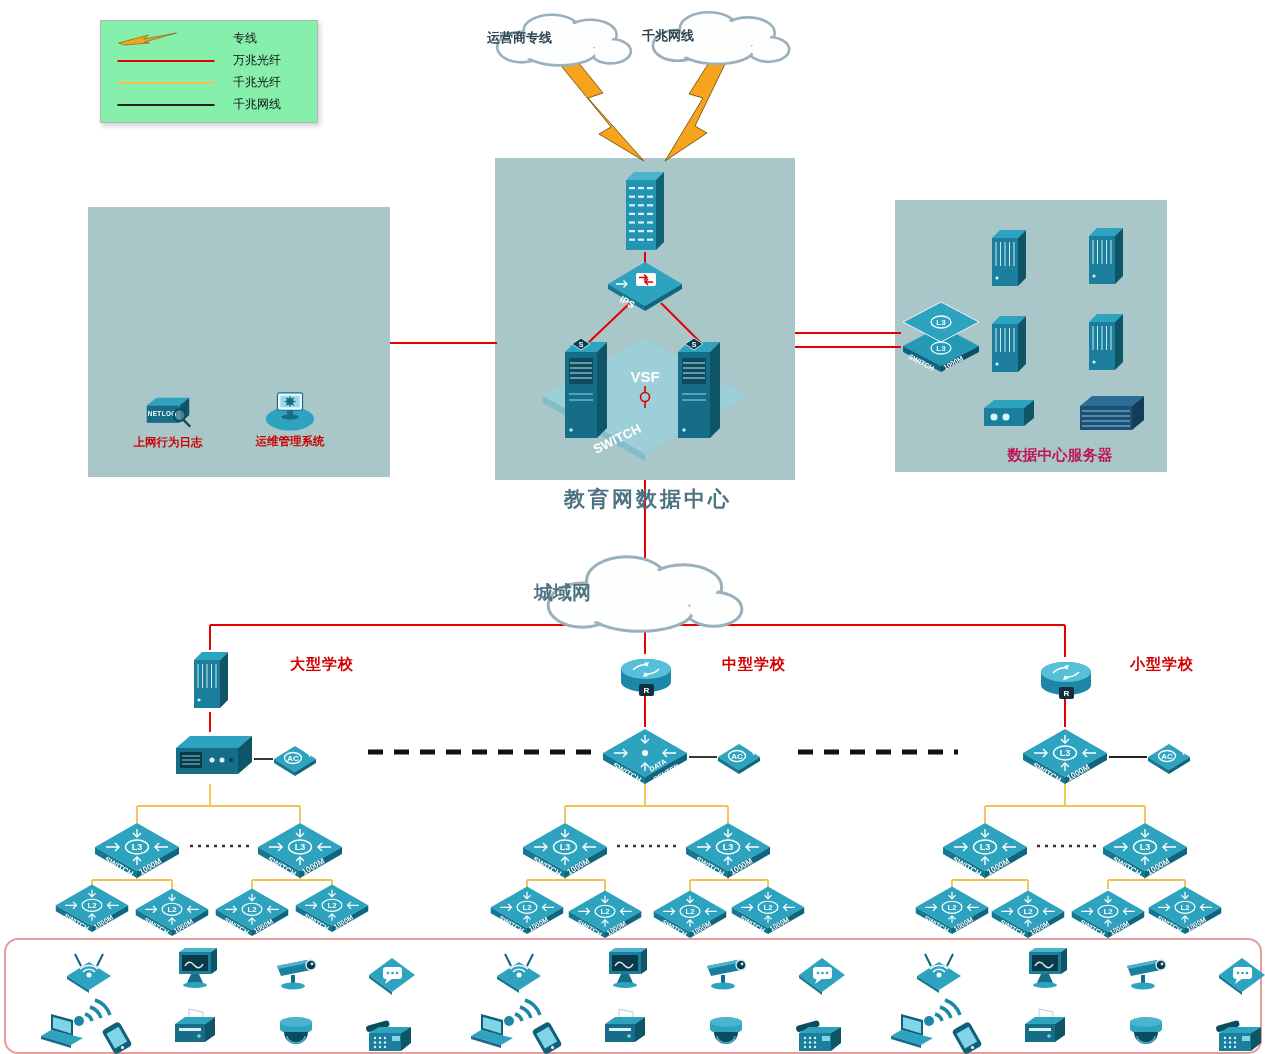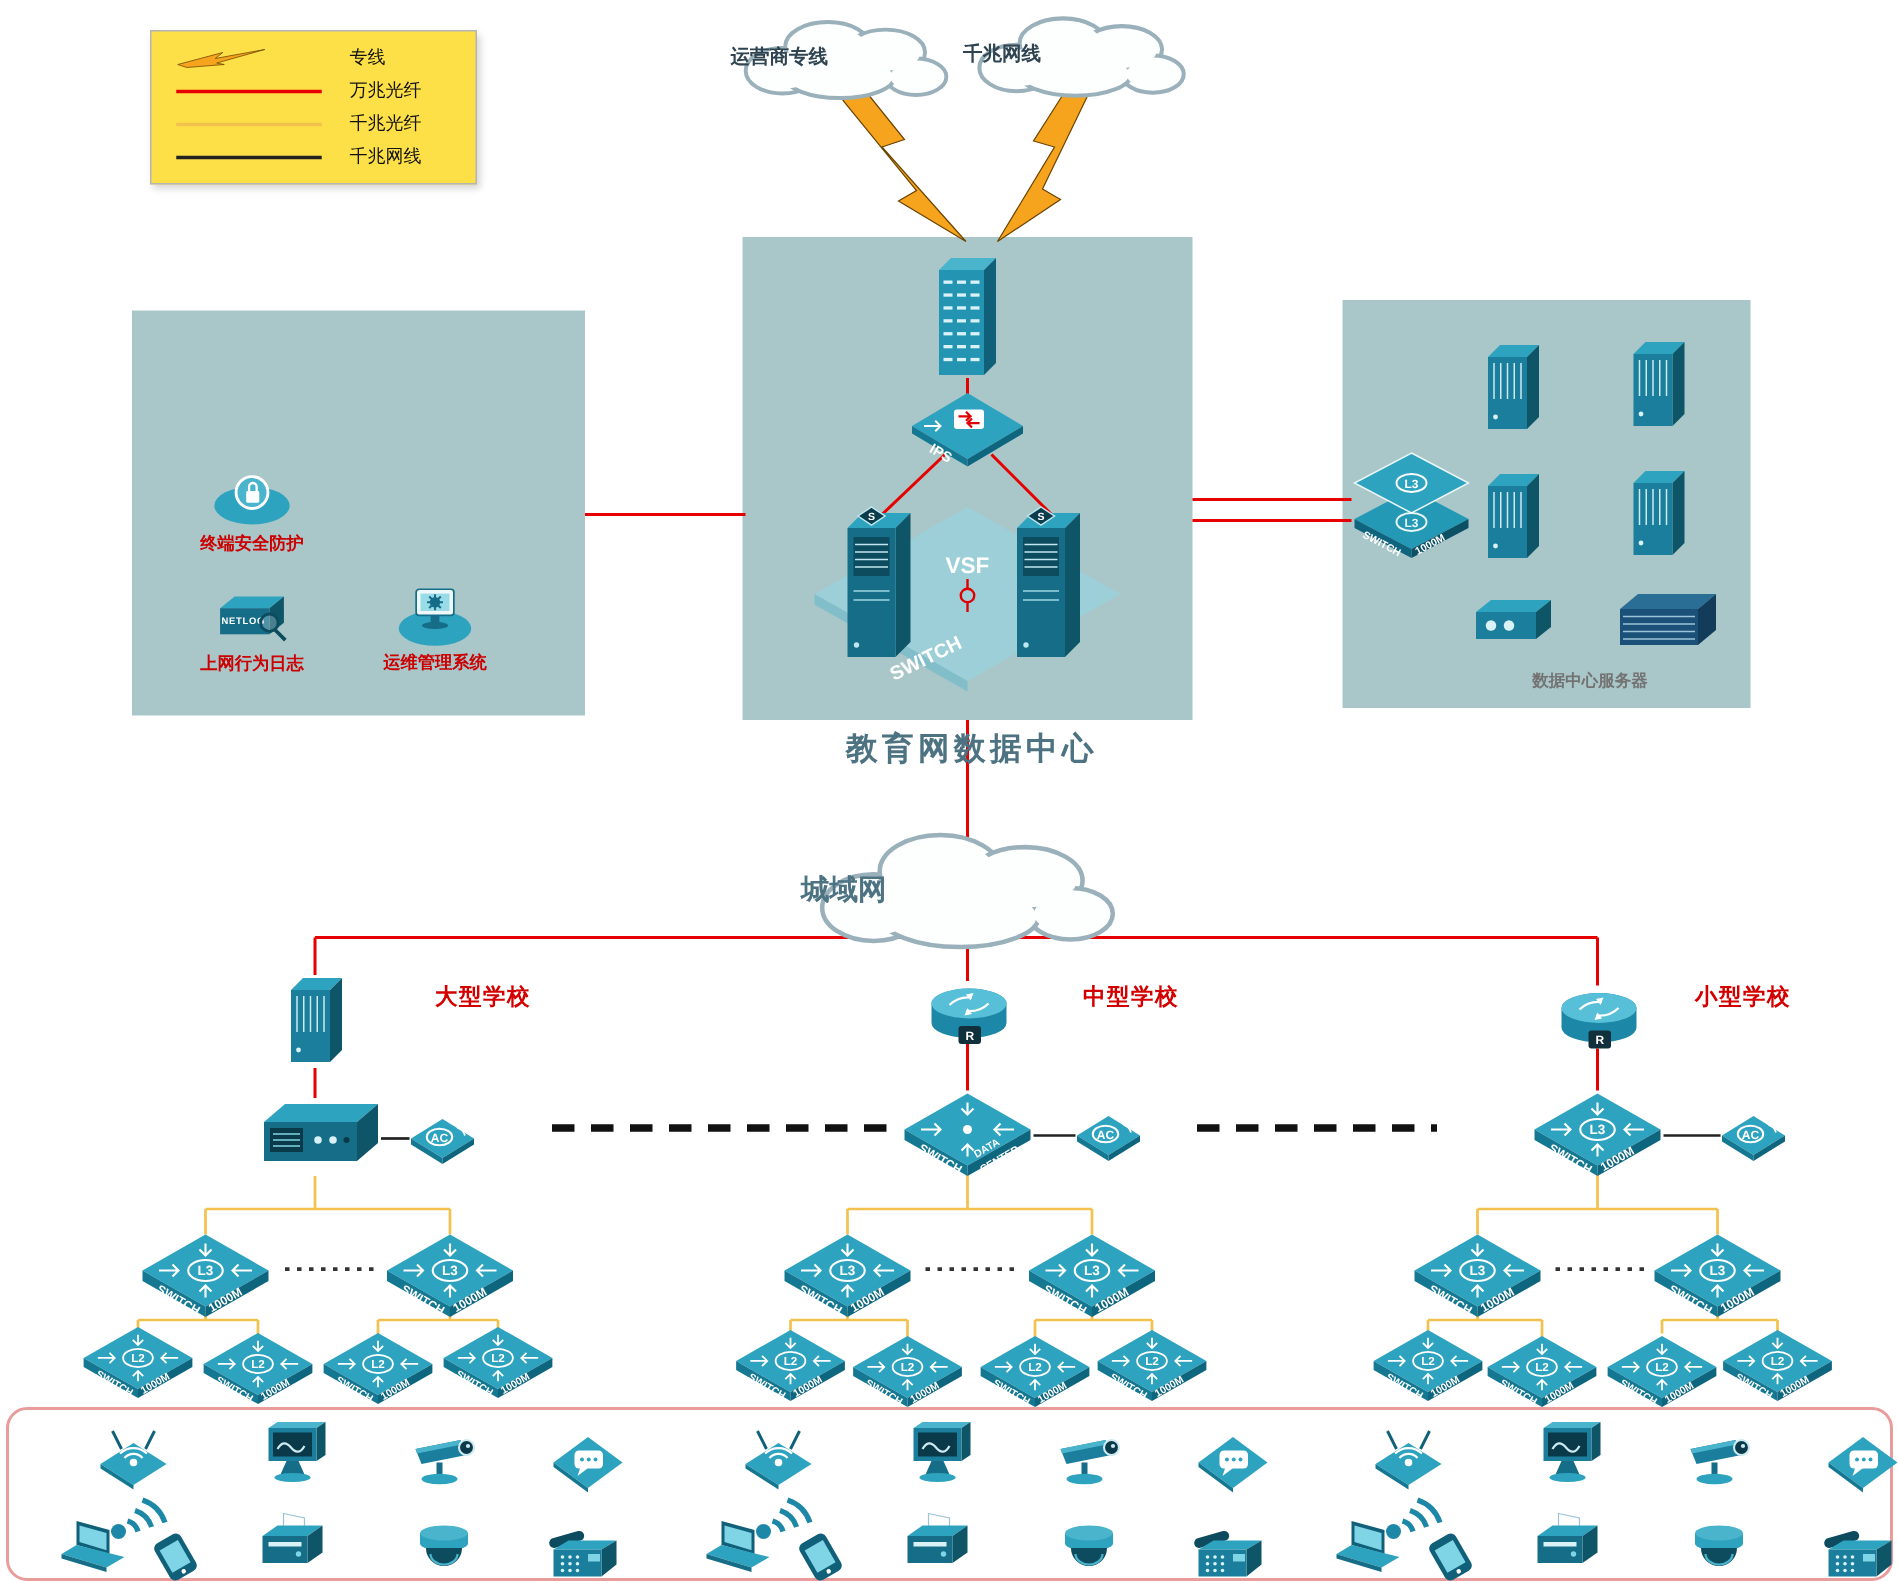--- a/index.html
+++ b/index.html
@@ -26,22 +26,22 @@
   .cloud{position:absolute;z-index:5;display:flex;align-items:center;}
   .cloud svg{position:absolute;inset:0;width:100%;height:100%}
   .cl-label{position:relative;z-index:2;font-weight:700;color:#2f4450}
   .cl-small{font-size:13px}
   .cl-big{font-size:19px;font-family:"Liberation Serif",serif;color:#4d7382}
   .dc-title{position:absolute;left:548px;top:485px;width:200px;text-align:center;z-index:6;
      font-family:"Liberation Serif",serif;font-weight:700;font-size:21px;color:#4d7382;letter-spacing:3px}
   .school-label{position:absolute;z-index:6;color:#d40000;font-weight:700;font-size:15px;
      font-family:"Liberation Serif",serif;letter-spacing:1px}
   .srv-label{position:absolute;left:975px;top:446px;width:170px;text-align:center;z-index:6;
-     color:#737373;font-weight:700;font-size:11px;font-family:"Liberation Serif",serif}
-  .legend{position:absolute;left:100px;top:20px;width:196px;z-index:7;background:#fde047;
+     color:#be185d;font-weight:700;font-size:15px;font-family:"Liberation Serif",serif}
+  .legend{position:absolute;left:100px;top:20px;width:196px;z-index:7;background:#86efac;
      border:1px solid #b5b5b5;box-shadow:2px 3px 5px rgba(0,0,0,.18);padding:9px 10px;
      display:flex;flex-direction:column;gap:5px}
   .lg-row{display:flex;align-items:center;gap:10px;height:17px}
   .lg-ic{width:112px;height:16px;flex:0 0 112px}
   .lg-lbl{font-size:12px;color:#111}
   .sec-item{position:absolute;width:112px;text-align:center;z-index:6}
   .sec-item svg{display:block;margin:0 auto}
   .sec-lbl{margin-top:2px;color:#cc0000;font-weight:700;font-size:11.5px;
      font-family:"Liberation Serif",serif}
 </style>
@@ -1136,29 +1136,20 @@
     </div>
     <div class="lg-row">
       <svg class="lg-ic" viewBox="0 0 105 16">
         <line x1="3" y1="8" x2="100" y2="8" stroke="#222" stroke-width="2.2"></line>
       </svg>
       <span class="lg-lbl">千兆网线</span>
     </div>
   </div>
 
 
-  <div class="sec-item" style="left:112px;top:310px">
-    <svg viewBox="0 0 60 44" width="58">
-      <ellipse cx="30" cy="28" rx="26" ry="13" fill="#2ea3bf"></ellipse>
-      <circle cx="30" cy="19" r="11" fill="#49b4cc" stroke="#fff" stroke-width="2"></circle>
-      <rect x="26" y="18" width="9" height="8" rx="1" fill="#fff"></rect>
-      <path d="M28,18 v-3 a2.6,2.6 0 0 1 5.2,0 v3" stroke="#fff" stroke-width="1.6" fill="none"></path>
-    </svg>
-    <div class="sec-lbl">终端安全防护</div>
-  </div>
 
 
   <div class="sec-item" style="left:112px;top:390px">
     <svg viewBox="0 0 60 44" width="58">
       <polygon points="8,16 18,8 52,8 42,16" fill="#2ea3bf"></polygon>
       <polygon points="42,16 52,8 52,26 42,34" fill="#0e5568"></polygon>
       <rect x="8" y="16" width="34" height="18" fill="#156d88"></rect>
       <text x="24" y="27" font-size="6.5" text-anchor="middle" letter-spacing="0.5">NETLOG</text>
       <circle cx="42" cy="26" r="6" fill="rgba(255,255,255,0.25)" stroke="#0d4b5e" stroke-width="2"></circle>
       <line x1="46" y1="31" x2="53" y2="38" stroke="#0d4b5e" stroke-width="2.5"></line>

